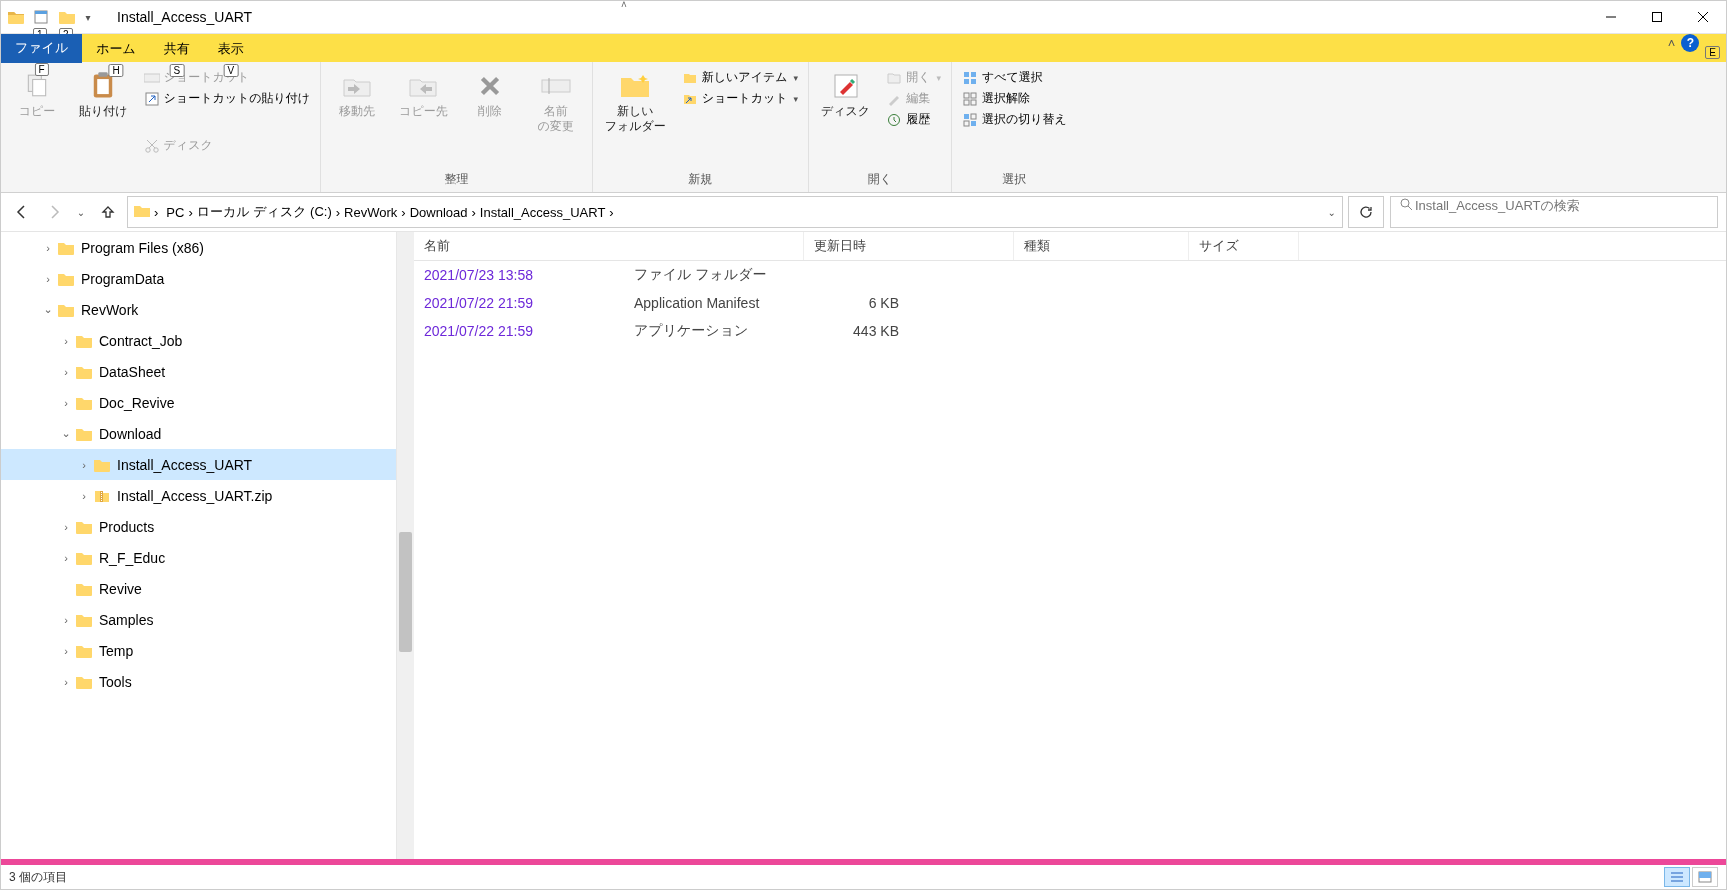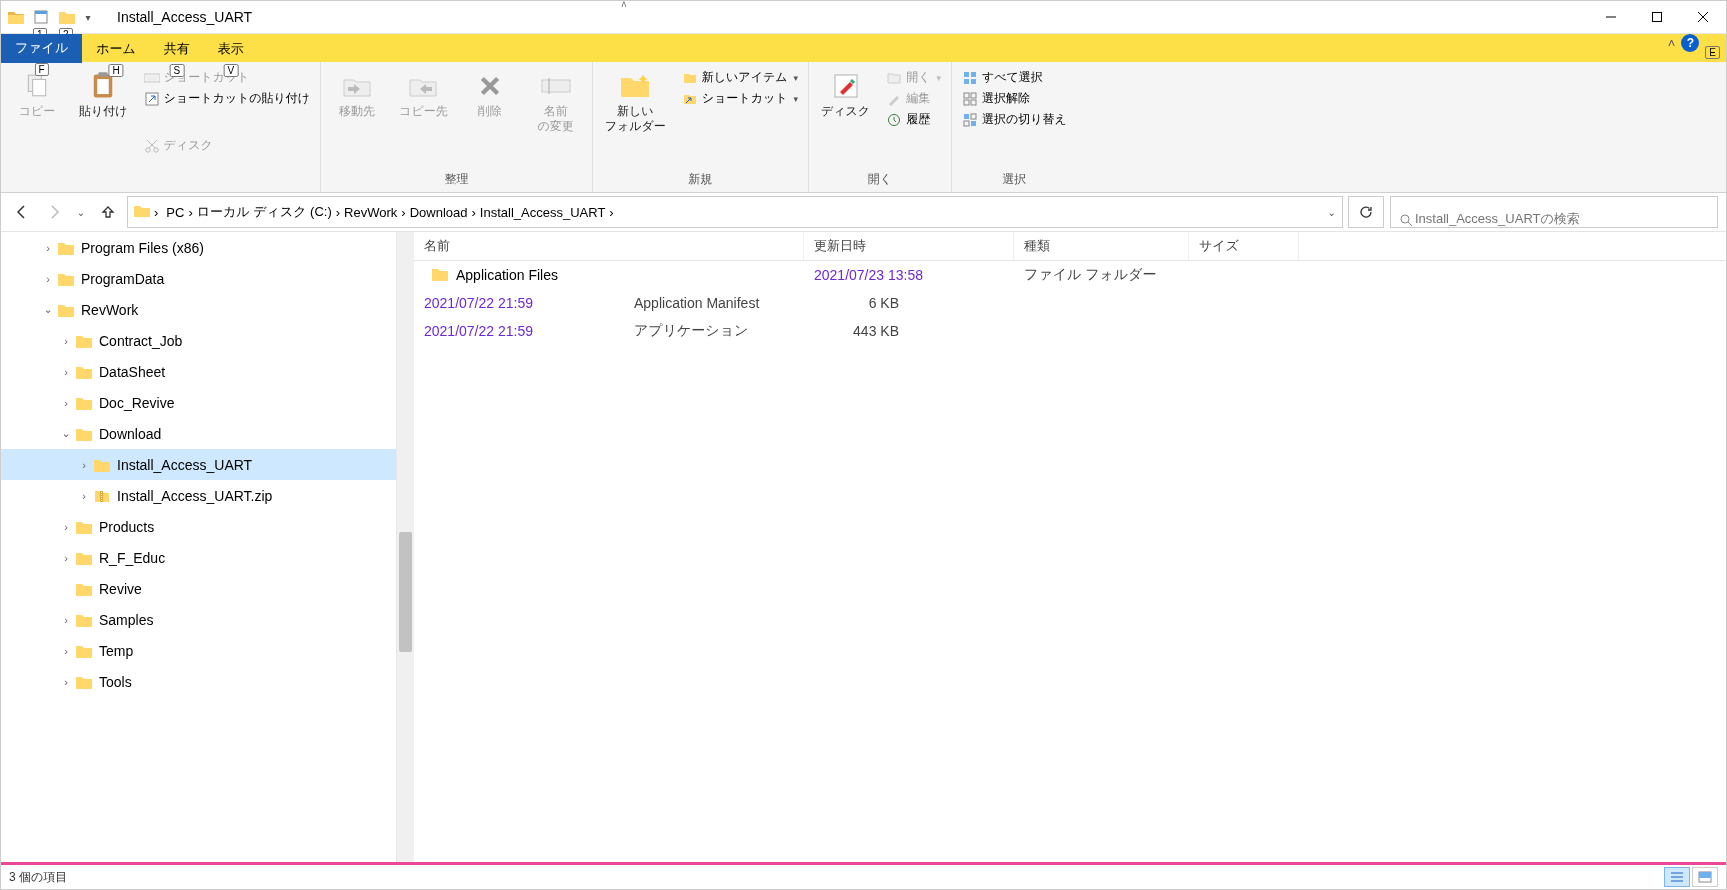--- a/index.html
+++ b/index.html
@@ -33,21 +33,21 @@
   .rline{display:flex;align-items:center;gap:4px;font-size:12px;padding:1px 4px}
   .rline.dim{color:#9a9a9a}
   .rline .sicon{width:16px;height:16px;display:flex;align-items:center;justify-content:center}
   
   .navbar{height:38px;display:flex;align-items:center;gap:6px;padding:0 8px;border-bottom:1px solid #e5e5e5}
   .navbtn{width:26px;height:26px;display:flex;align-items:center;justify-content:center;color:#555}
   .navbtn.dis{color:#bbb}
   .addr{flex:1;height:30px;border:1px solid #ccc;display:flex;align-items:center;padding:0 6px;gap:4px;font-size:13px}
   .crumb{display:flex;align-items:center;gap:2px;padding:2px 4px}
   .refresh{width:34px;height:30px;border:1px solid #ccc;display:flex;align-items:center;justify-content:center;margin-left:-1px}
-  .search{width:310px;height:30px;border:1px solid #ccc;display:flex;align-items:flex-end;padding:0 8px;color:#888}
+  .search{width:310px;height:30px;border:1px solid #ccc;display:flex;align-items:flex-start;padding:0 8px;color:#888}
   .search input{border:none;outline:none;flex:1;font-size:13px;color:#333;background:transparent}
   
   .bodysplit{flex:1;display:flex;min-height:0}
   .navpane{width:395px;border-right:none;position:relative;overflow:hidden}
   .navlist{position:absolute;inset:0;overflow-y:auto}
   .navitem{display:flex;align-items:center;height:31px;font-size:14px}
   .navitem.sel{background:#cde8ff}
   .navitem .exp{width:18px;display:flex;align-items:center;justify-content:center;color:#666;font-size:11px}
   .navitem .nicon{width:18px;height:18px;margin-right:6px;display:flex;align-items:center;justify-content:center}
   .vscroll{width:17px;background:#f0f0f0;border-left:1px solid #e7e7e7;position:relative}
@@ -60,21 +60,21 @@
   .col.type{width:175px}
   .col.size{width:110px;justify-content:flex-start}
   .filelist{flex:1;overflow:auto}
   .row{display:flex;align-items:center;height:28px;font-size:14px}
   .row .c{padding:0 10px;box-sizing:border-box}
   .row .name{width:390px;display:flex;align-items:center;gap:8px;padding-left:18px}
   .row .date{width:210px;color:#6d28d9}
   .row .type{width:175px;color:#444}
   .row .size{width:110px;text-align:right;color:#444}
   
-  .status{height:24px;border-top:3px solid #ec4899;display:flex;align-items:center;padding:0 8px;font-size:12px;color:#333}
+  .status{height:24px;border-top:6px solid #ec4899;display:flex;align-items:center;padding:0 8px;font-size:12px;color:#333}
   .status .viewbtns{margin-left:auto;display:flex;gap:2px}
   .viewbtn{width:24px;height:18px;border:1px solid #ccc;display:flex;align-items:center;justify-content:center}
   .viewbtn.active{background:#cde8ff;border-color:#7ab7e8}
   
   .foldersvg{width:16px;height:14px}
   
   .helpbadge{width:18px;height:18px;border-radius:50%;background:#0a5fd0;color:#fff;font-weight:bold;display:flex;align-items:center;justify-content:center;font-size:12px}
 </style>
 </head>
 <body>
@@ -574,26 +574,20 @@
           </div>
         <div class="col type">
             <span>種類</span>
           </div>
         <div class="col size">
             <span>サイズ</span>
           </div>
       </div>
       <div class="filelist" id="filelist">
           <div class="row">
-            <div class="c name">
-              <span><svg class="foldersvg" viewBox="0 0 16 14">
-                  <path d="M0 2h6l2 2h8v9a1 1 0 0 1-1 1H1a1 1 0 0 1-1-1z" fill="#ffd76b"></path>
-                </svg></span>
-              <span>Application Files</span>
-            </div>
             <div class="c date">2021/07/23 13:58</div>
             <div class="c type">ファイル フォルダー</div>
             <div class="c size"></div>
           </div>
           <div class="row">
             <div class="c date">2021/07/22 21:59</div>
             <div class="c type">Application Manifest</div>
             <div class="c size">6 KB</div>
           </div>
           <div class="row">

